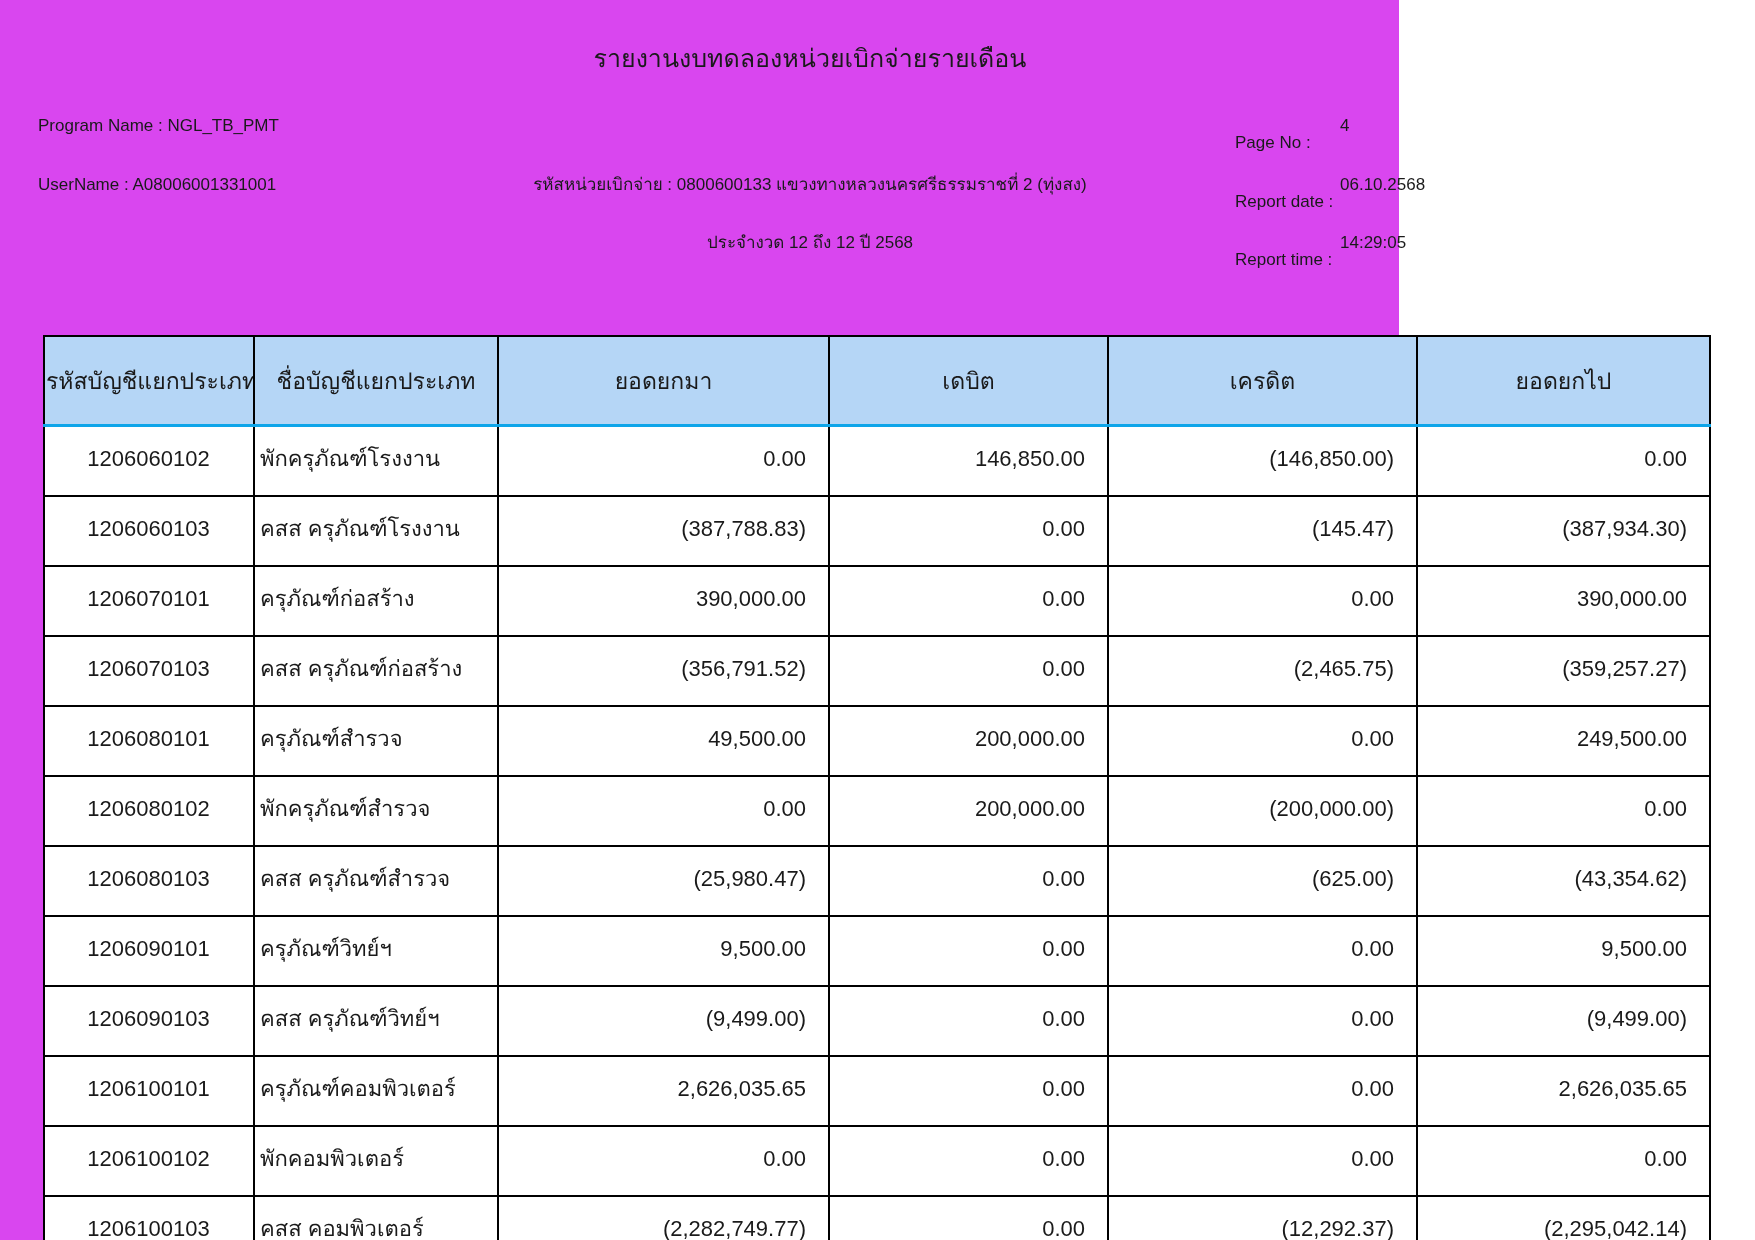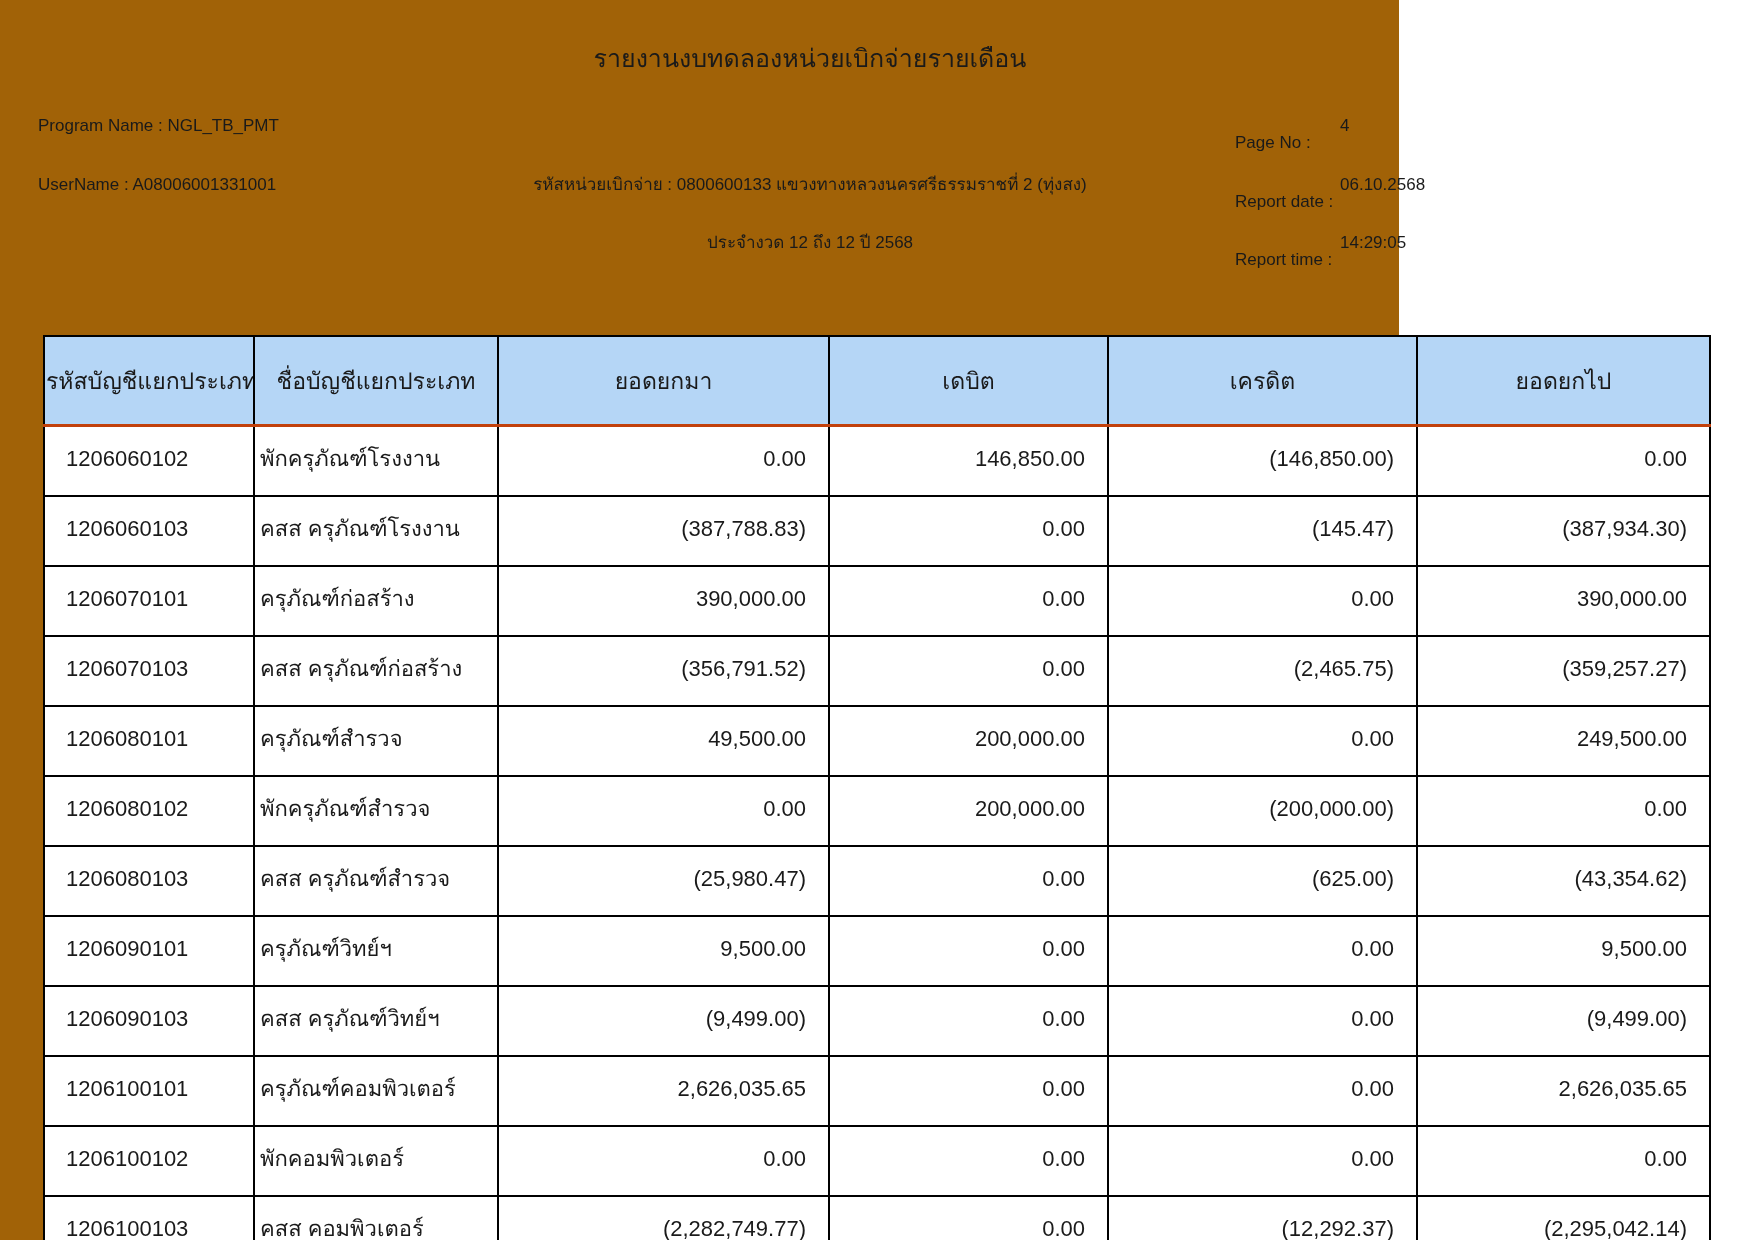--- a/index.html
+++ b/index.html
@@ -3,21 +3,21 @@
 <meta charset="utf-8">
 <style>
   html, body {
     margin: 0; padding: 0;
     width: 1755px; height: 1240px;
     background: #ffffff;
     font-family: "Liberation Sans", sans-serif;
     color: #1a1a1a;
     overflow: hidden;
   }
-  .page { position: relative; width: 1399px; height: 1240px; background: #a16207; }
+  .page { position: relative; width: 1399px; height: 1240px; background: #d946ef; }
 
   .hdr-line {
     position: absolute;
     font-size: 17px;
     line-height: 28px;
     white-space: nowrap;
     color: #1a1a1a;
   }
   .hdr-center { left: 810px; transform: translateX(-50%); text-align: center; }
   .hdr-left   { left: 38px; }
@@ -42,29 +42,29 @@
     overflow: hidden;
     white-space: nowrap;
   }
   table.tb thead th {
     background: #b5d6f6;
     height: 85px;
     font-weight: normal;
     font-size: 23px;
     text-align: center;
     vertical-align: middle;
-    border-bottom: 3px solid #c2410c;
+    border-bottom: 3px solid #0ea5e9;
   }
   table.tb tbody td {
     height: 61px;
     vertical-align: middle;
     padding-bottom: 6px;
     background: #ffffff;
   }
-  td.code { text-align: left;  padding-left: 21px; }
+  td.code { text-align: center;  padding-left: 0; }
   td.name { text-align: left;  padding-left: 5px;  }
   td.num  { text-align: right; padding-right: 22px; }
 </style>
 </head>
 <body>
 
 <div class="page">
 
   <div class="hdr-line hdr-center title-line">รายงานงบทดลองหน่วยเบิกจ่ายรายเดือน</div>
 

